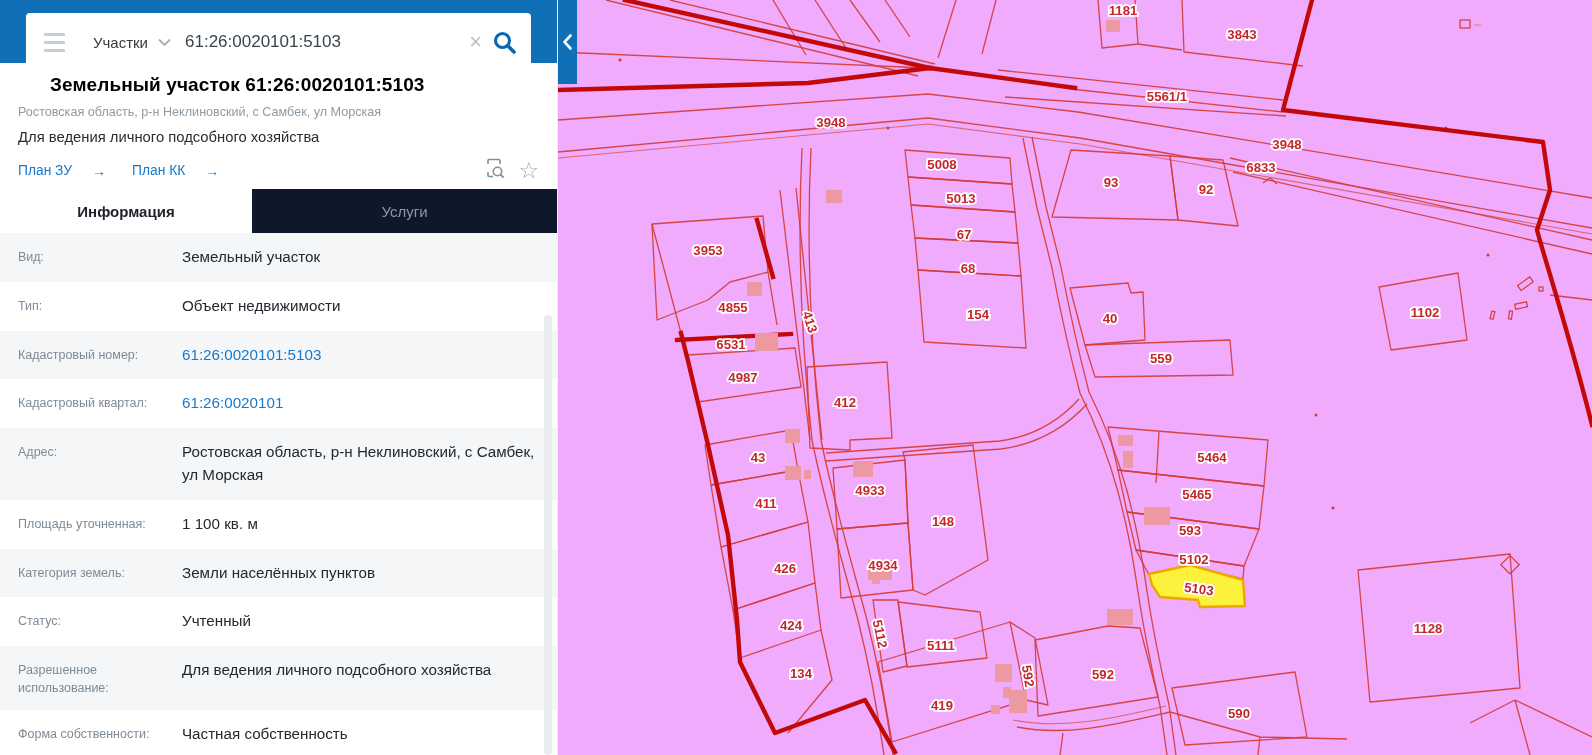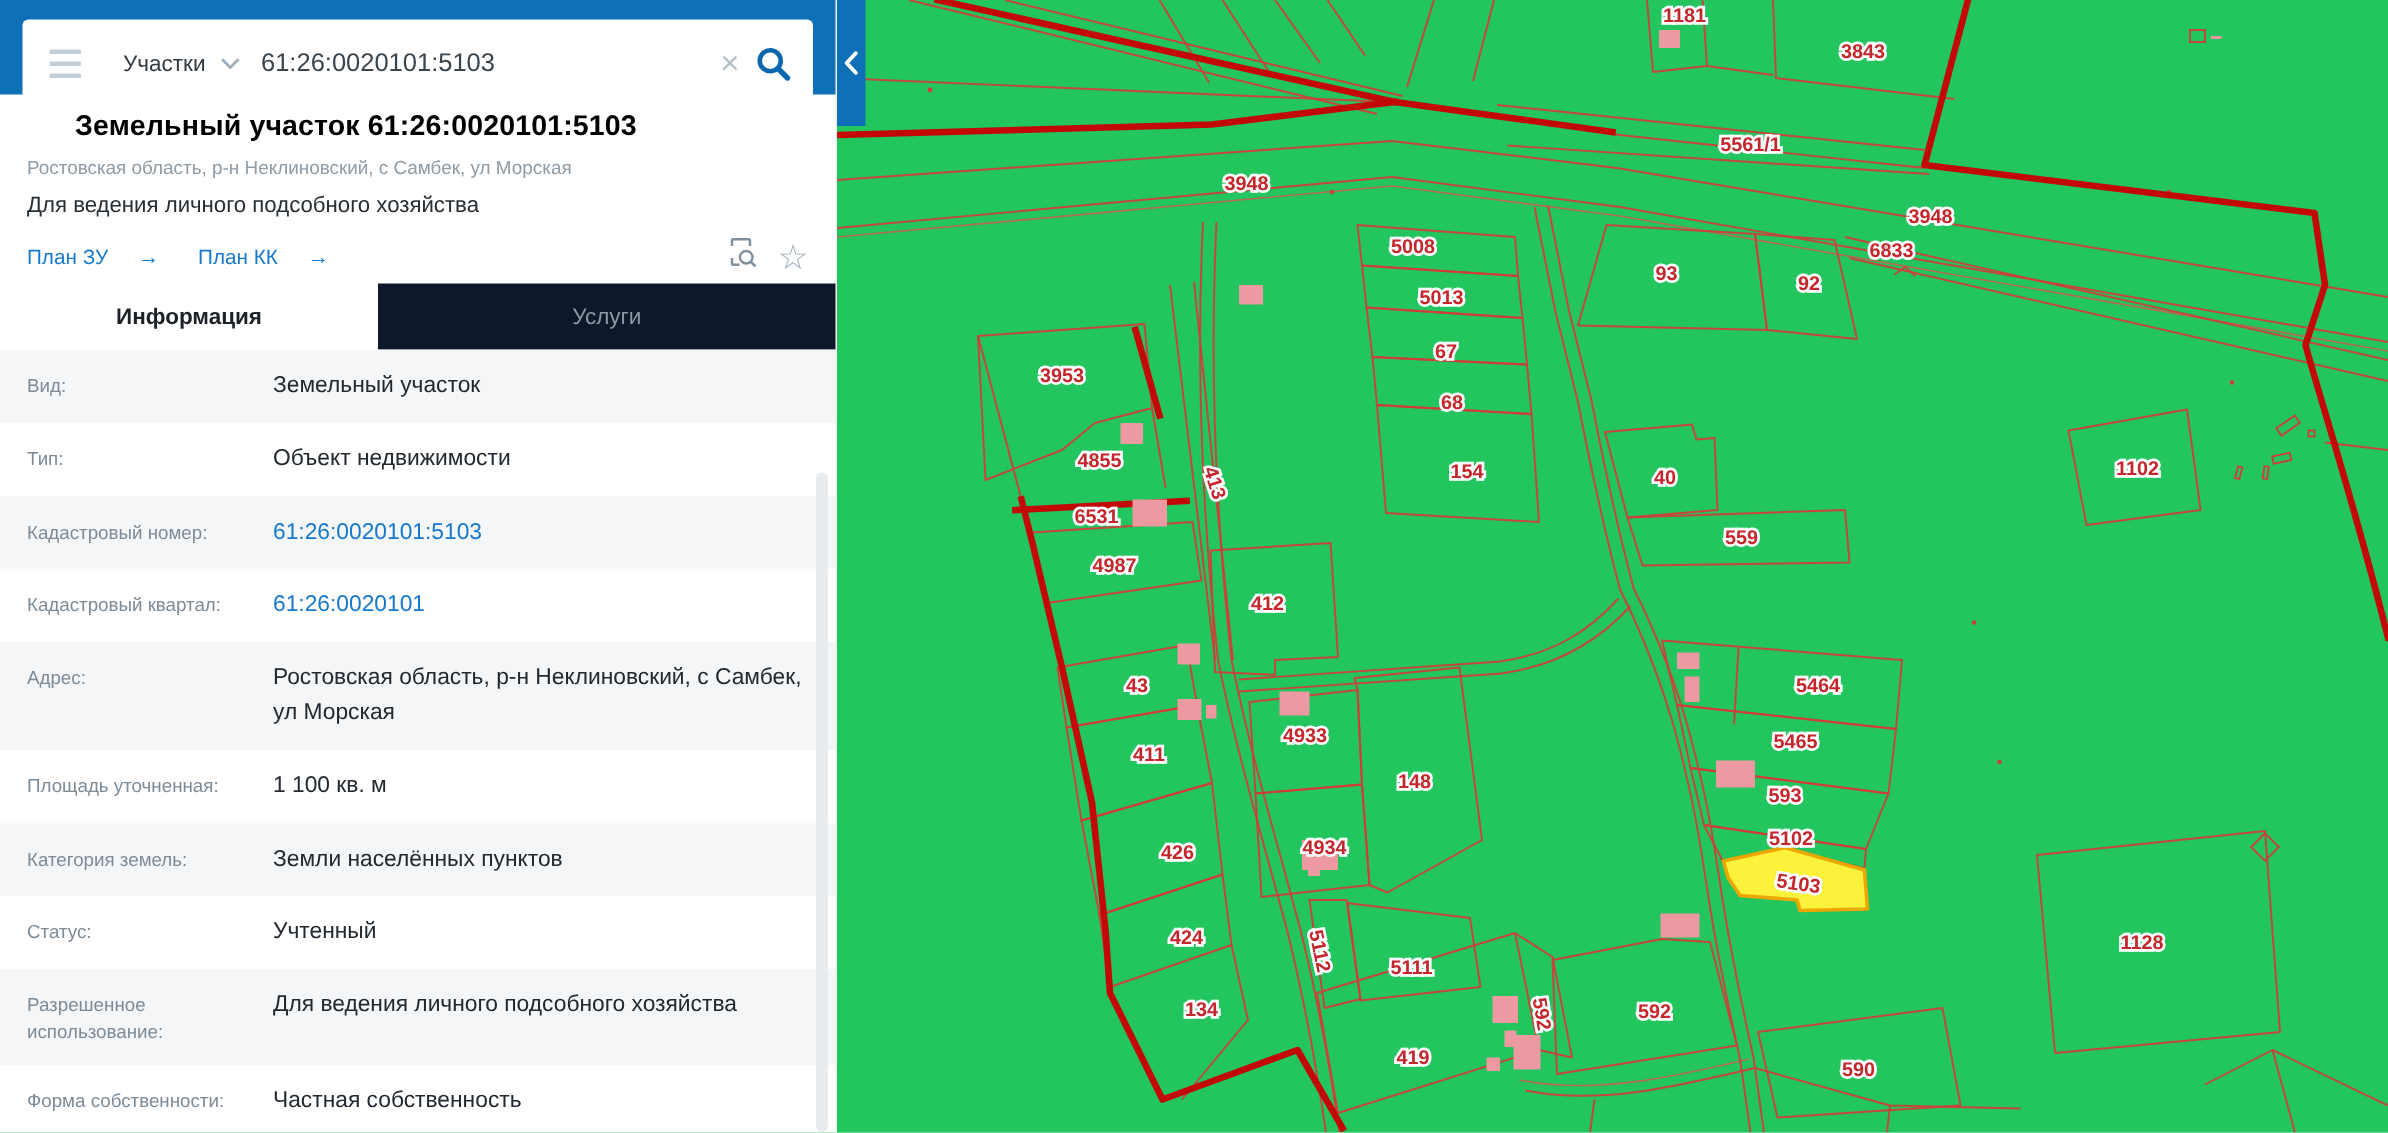--- a/index.html
+++ b/index.html
@@ -1,21 +1,21 @@
 <!DOCTYPE html>
 <html><head>
 <meta charset="utf-8">
 <style>
   *{margin:0;padding:0;box-sizing:border-box;}
   html,body{width:1592px;height:755px;overflow:hidden;}
   body{font-family:"Liberation Sans","DejaVu Sans",sans-serif;background:#ffffff;position:relative;}
 
   
   .sidebar{position:absolute;left:0;top:0;width:558px;height:755px;background:#fff;z-index:5;border-right:1px solid #eef1f3;display:flex;flex-direction:column;}
-  .topbar{height:63px;background:#0f70b7;padding:13px 15px;flex:0 0 auto;}
+  .topbar{height:63px;background:#0f70b7;padding:13px 26px;flex:0 0 auto;}
   .searchbox{background:#fff;border-radius:4px;height:58px;display:flex;align-items:center;padding:0 10px;}
   .hamburger{width:21px;display:flex;flex-direction:column;gap:5px;margin:0 14px 0 8px;cursor:pointer;}
   .hamburger span{display:block;height:3px;background:#c3ced6;border-radius:1px;}
   .cat{font-size:15px;color:#333b42;margin:0 10px 0 14px;cursor:pointer;}
   .chev{margin-right:14px;cursor:pointer;display:flex;align-items:center;}
   .query{flex:1;border:none;outline:none;font-size:17px;color:#39444c;font-family:inherit;background:transparent;}
   .clearx{font-size:22px;color:#b6c2ca;margin:0 10px;cursor:pointer;line-height:1;}
   .mag{cursor:pointer;display:flex;align-items:center;margin-right:4px;}
   .collapse-tab{position:absolute;left:558px;top:0;width:19px;height:84px;background:#0f70b7;z-index:6;display:flex;align-items:center;justify-content:center;cursor:pointer;}
 
@@ -37,21 +37,21 @@
 
   .rows{flex:1;overflow:hidden;}
   .row{display:flex;padding:13px 0;}
   .row:nth-child(odd){background:#f4f6f8;}
   .row .lab{flex:0 0 182px;padding-left:18px;font-size:12.5px;color:#7d8b97;line-height:1.45;padding-top:2px;}
   .row .val{flex:1;padding-right:14px;font-size:15.2px;color:#222930;line-height:1.5;}
   .row .val.link{color:#1779cc;cursor:pointer;}
   .scrollthumb{position:absolute;right:7px;top:315px;width:8px;height:440px;background:#e9ecef;border-radius:4px;z-index:7;}
 
   
-  .map{position:absolute;left:558px;top:0;width:1034px;height:755px;background:#22c55e;}
+  .map{position:absolute;left:558px;top:0;width:1034px;height:755px;background:#f0abfc;}
   .map svg{display:block;}
   .thin{stroke:#d23c37;stroke-width:1.3;fill:none;stroke-opacity:.92;stroke-linejoin:round;}
   .thin2{stroke:#da5450;stroke-width:1.1;fill:none;stroke-opacity:.8;stroke-linejoin:round;}
   .thick{stroke:#c30808;stroke-width:4.4;fill:none;stroke-linejoin:round;stroke-linecap:square;}
   .bld{fill:#ec99a2;stroke:none;}
   .bldo{fill:none;stroke:#d23c37;stroke-width:1.2;}
   .hl{fill:#fcf23c;stroke:#eda702;stroke-width:2.4;stroke-linejoin:round;}
   .maplabel{font-family:"Liberation Sans","DejaVu Sans",sans-serif;font-size:13.2px;font-weight:bold;fill:#c4262b;stroke:#ffffff;stroke-width:3.6px;paint-order:stroke;text-anchor:middle;}
 </style>
 </head>

